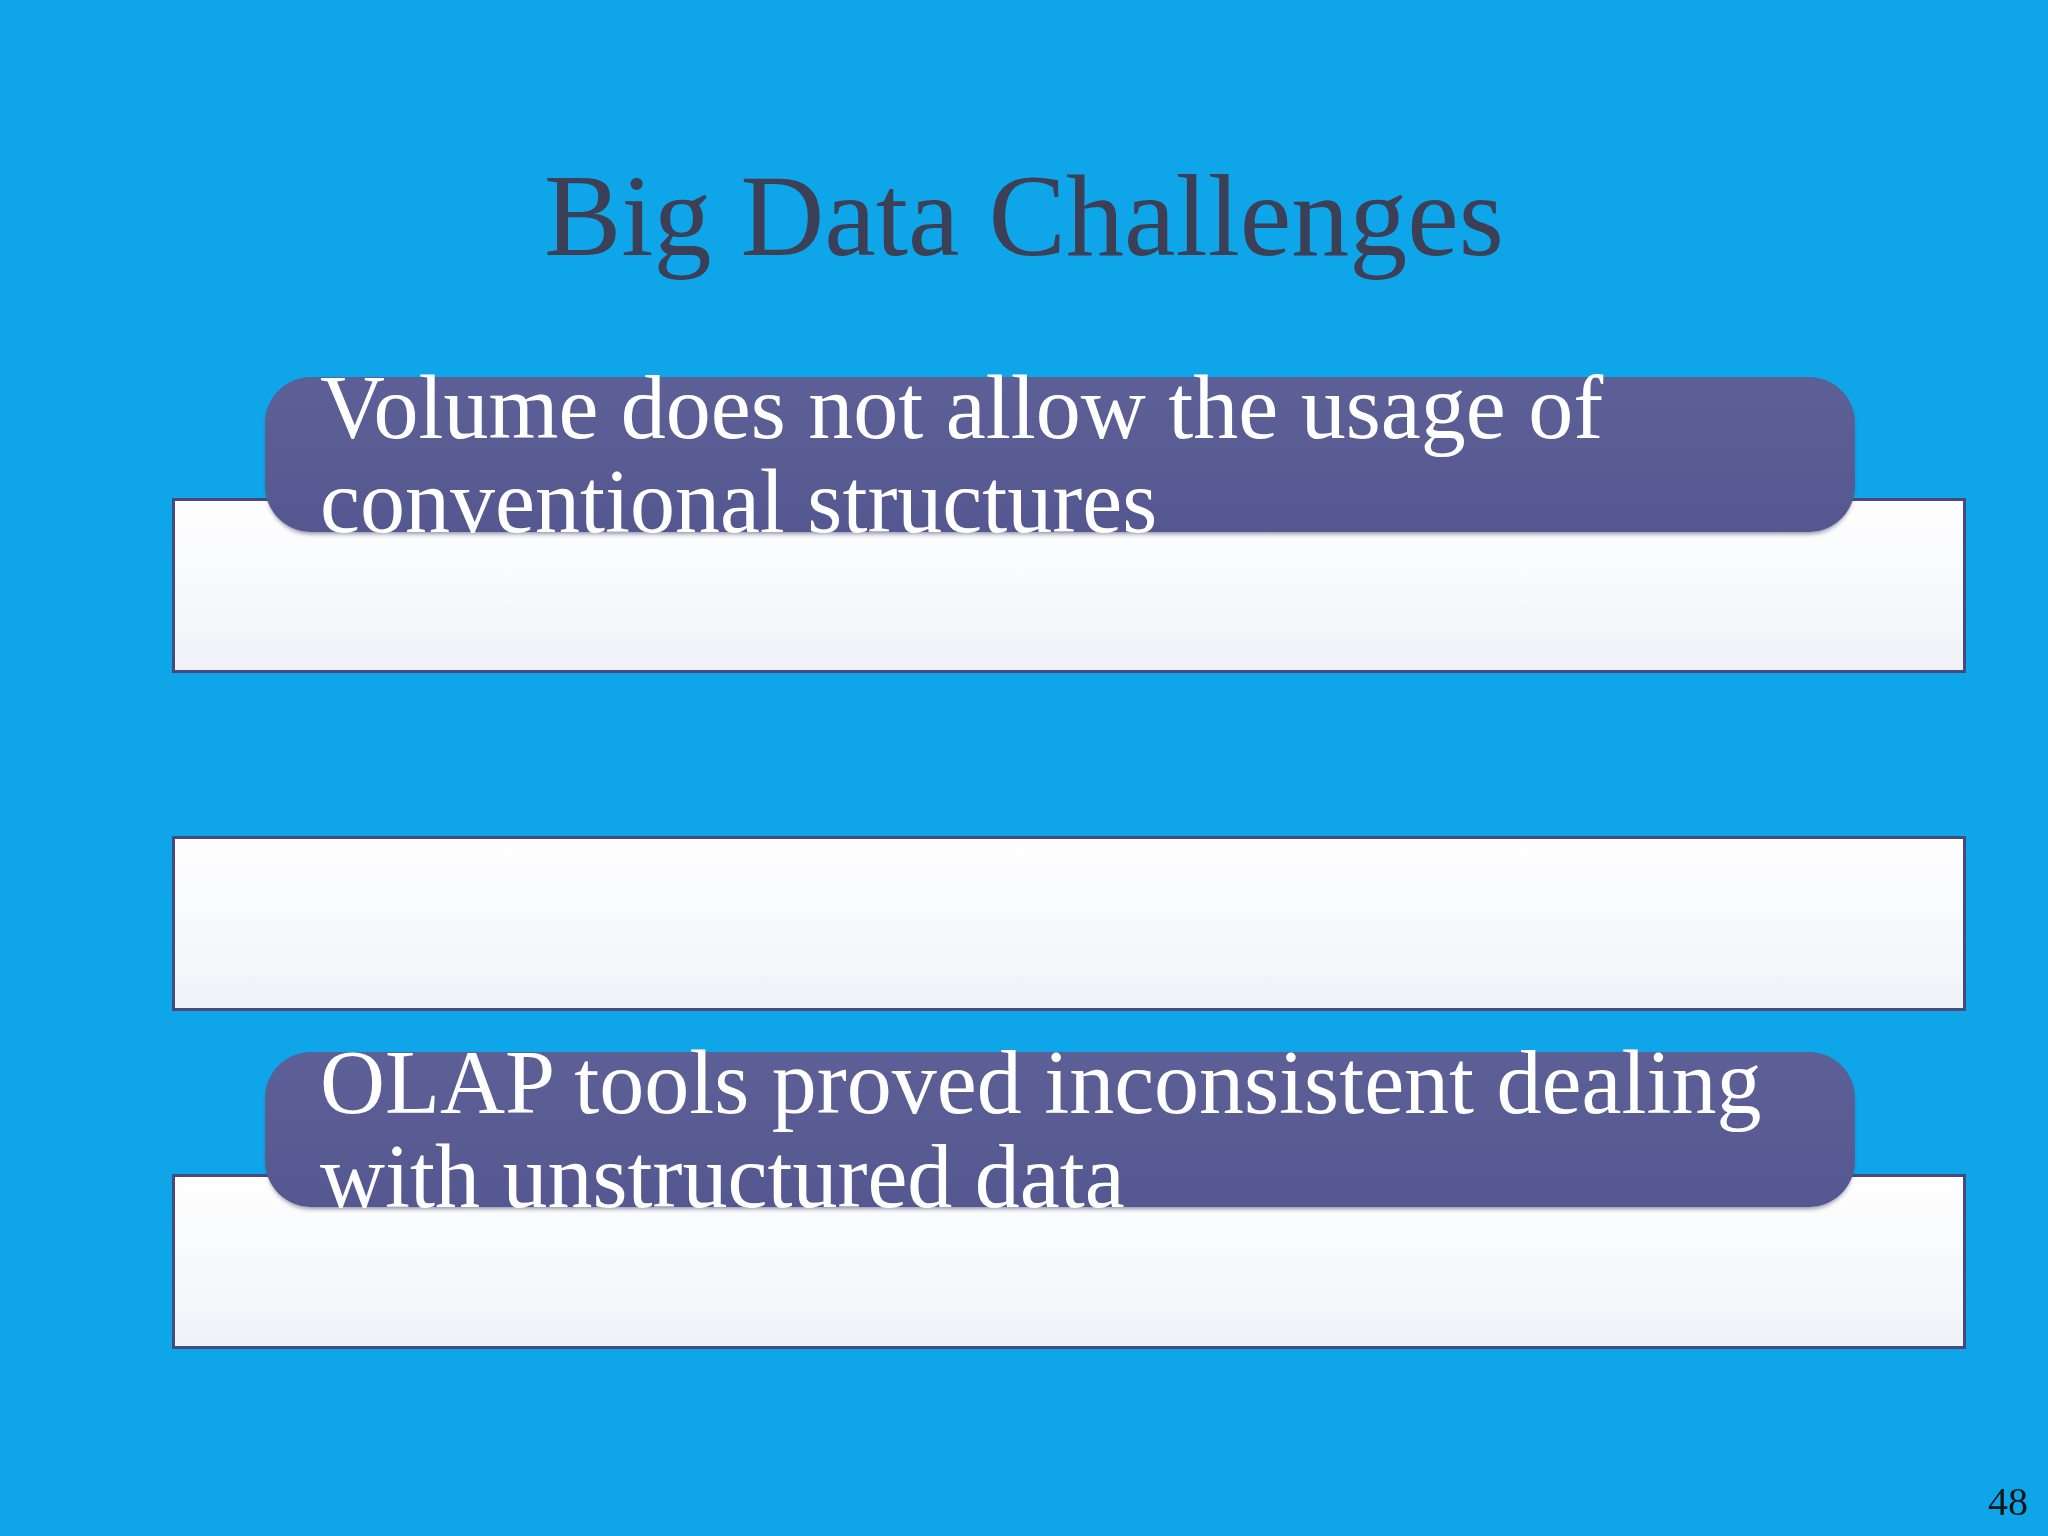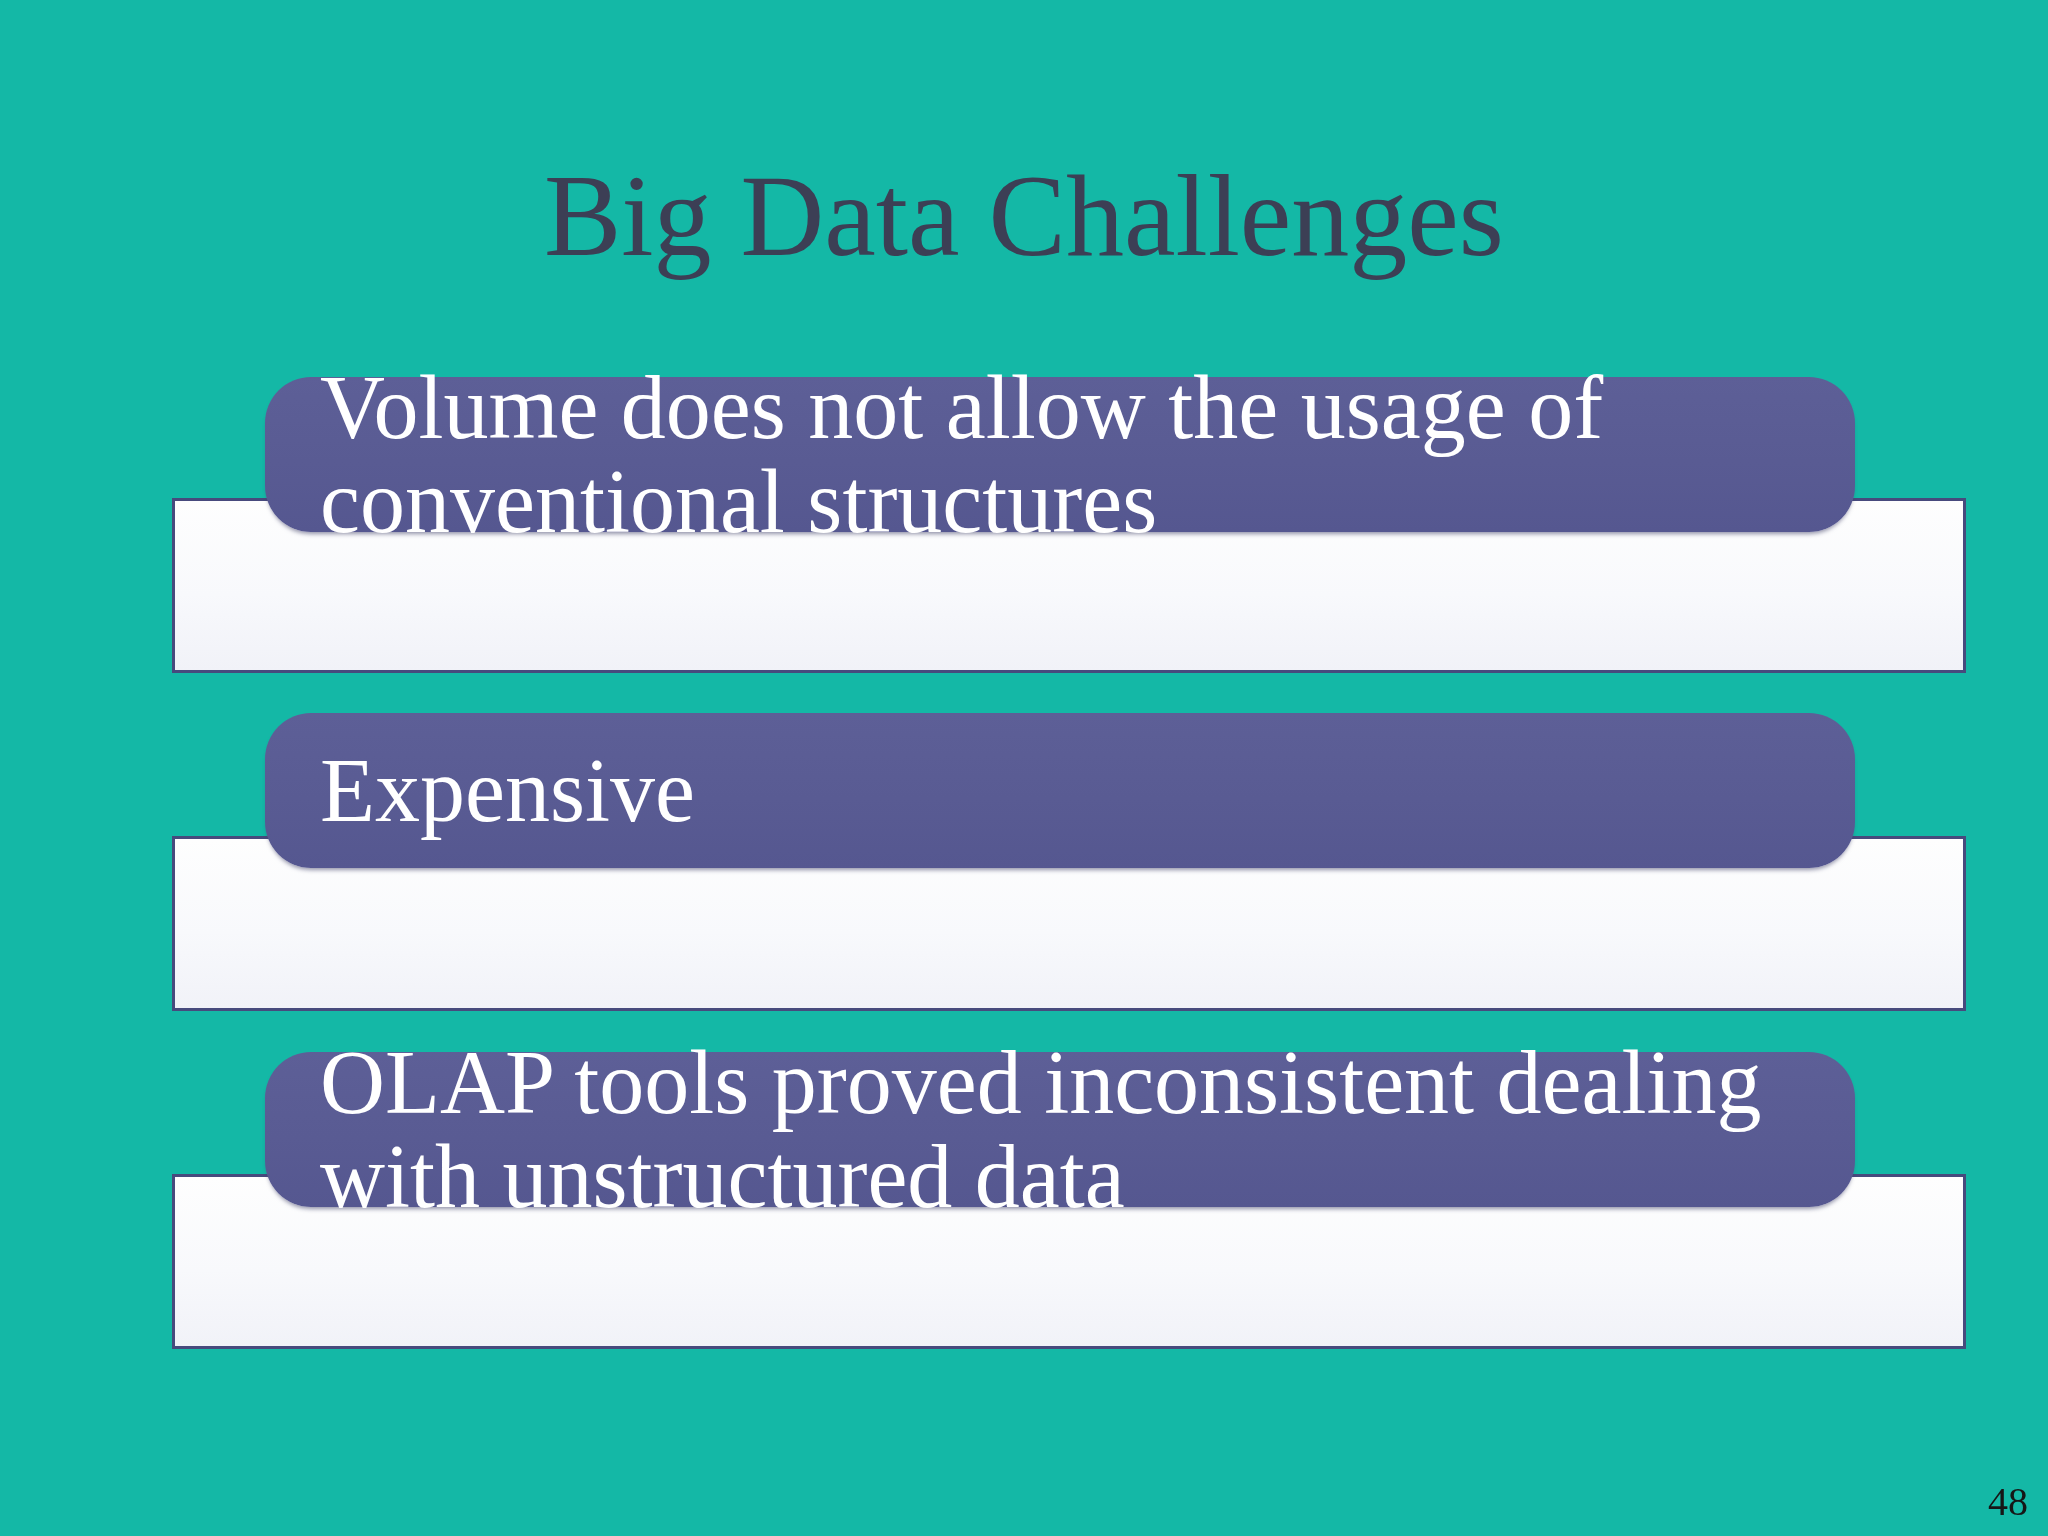--- a/index.html
+++ b/index.html
@@ -1,19 +1,19 @@
 <!DOCTYPE html>
 <html><head>
 <meta charset="utf-8">
 <style>
   html,body{margin:0;padding:0;background:#888;}
   .slide{
     position:relative;
     width:2048px;height:1536px;
-    background:#14b8a6;
+    background:#0ea5e9;
     overflow:hidden;
     font-family:"Liberation Serif","DejaVu Serif",serif;
   }
   .slide-title{
     position:absolute;
     top:148px;left:0;width:2048px;
     text-align:center;
     font-size:116px;
     line-height:1.18;
     color:#3c3f55;
@@ -67,23 +67,20 @@
 <div class="slide">
 
   <div class="slide-title">Big Data Challenges</div>
 
   <div class="back-panel p1"></div>
   <div class="challenge-box b1">
     <div class="challenge-text">Volume does not allow the usage of conventional structures</div>
   </div>
 
   <div class="back-panel p2"></div>
-  <div class="challenge-box b2">
-    <div class="challenge-text">Expensive</div>
-  </div>
 
   <div class="back-panel p3"></div>
   <div class="challenge-box b3">
     <div class="challenge-text">OLAP tools proved inconsistent dealing with unstructured data</div>
   </div>
 
   <div class="page-number">48</div>
 
 </div>
 

